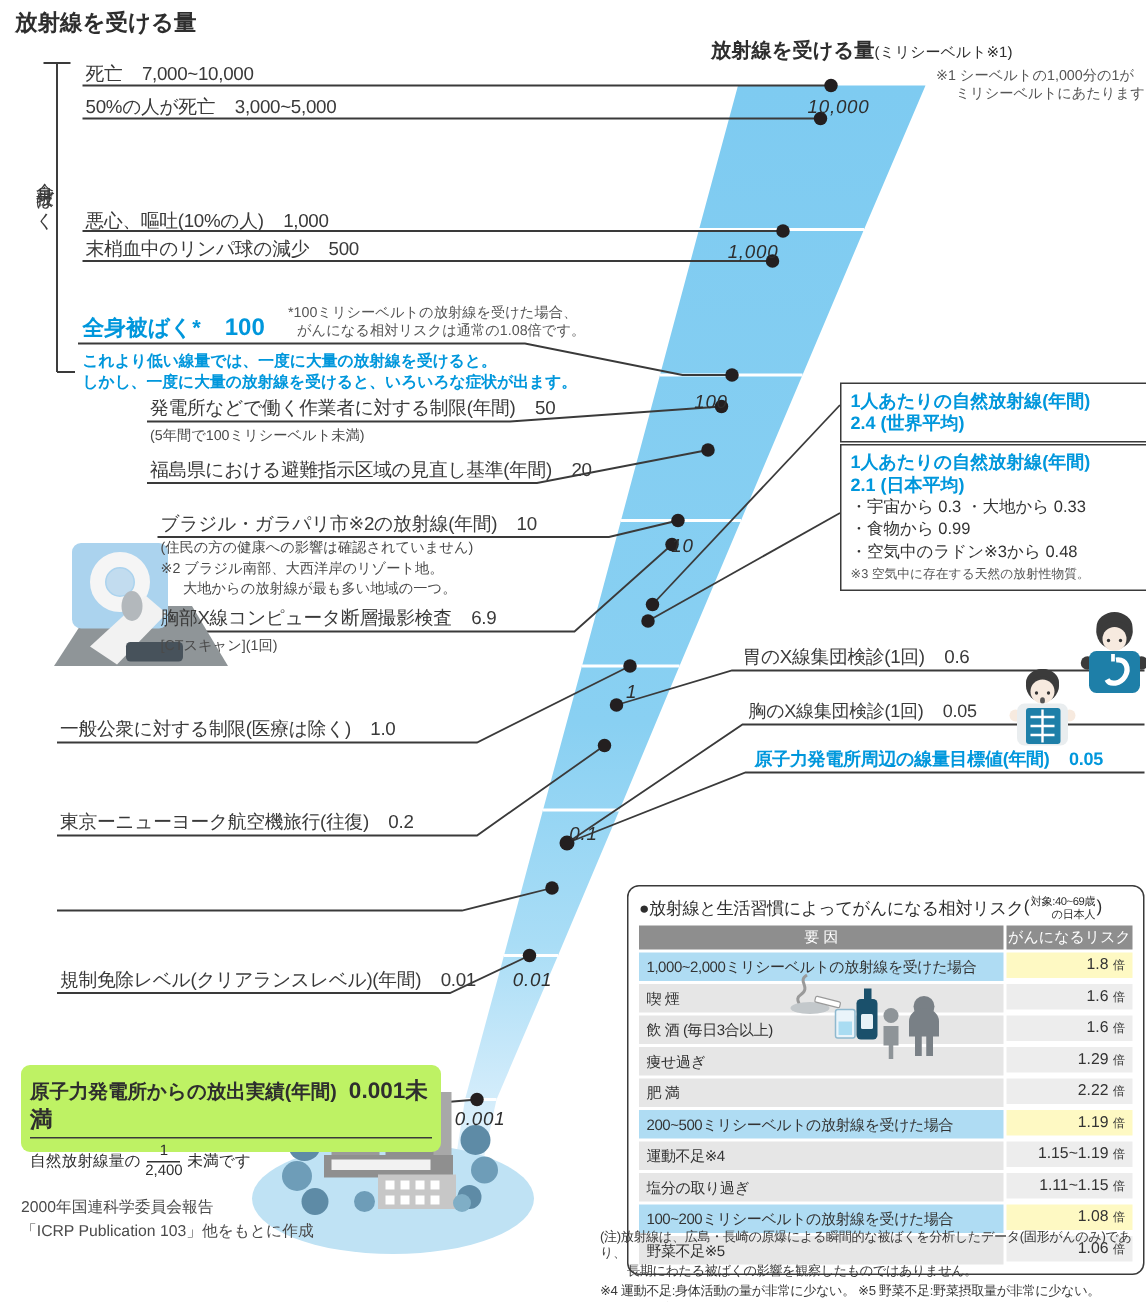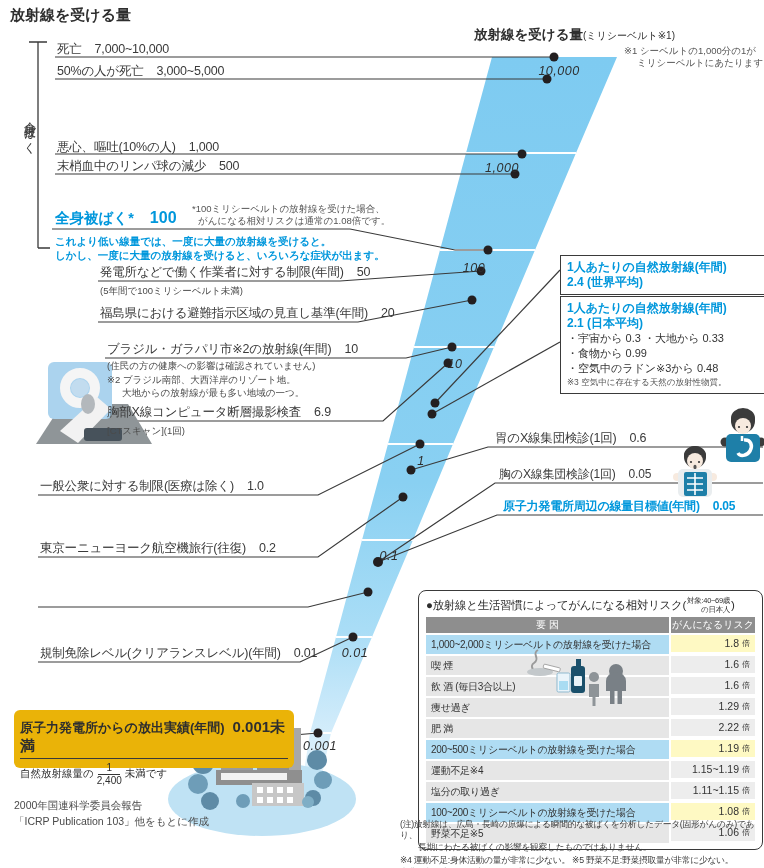--- a/index.html
+++ b/index.html
@@ -19,21 +19,21 @@
   .warn{font-size:10.5px;line-height:1.35;}
   .note{font-size:9.5px;color:#555;line-height:1.3;}
   .tick{font-size:12.5px;font-style:italic;color:#2e2e2e;letter-spacing:0.5px;margin-top:27px;}
   .axisHead .h{font-size:13.5px;font-weight:bold;color:#2e2e2e;}
   .axisHead .u{font-size:10px;color:#2e2e2e;}
   .vert{writing-mode:vertical-rl;text-orientation:upright;font-size:12px;color:#3a3a3a;letter-spacing:2px;}
   .natbox{position:absolute;z-index:2;background:#fff;border:1.5px solid #3a3a3a;padding:4px 6px;width:196px;}
   .natbox .bt{font-size:12px;line-height:1.25;}
   .natbox .bd{font-size:11px;color:#333;line-height:1.35;}
   .natbox .bn{font-size:8.5px;color:#555;margin-top:1px;}
-  .relbox{position:absolute;z-index:2;left:14px;top:710px;width:280px;background:#eab308;border-radius:6px;padding:8px 6px 6px 6px;box-sizing:border-box;height:58px;}
+  .relbox{position:absolute;z-index:2;left:14px;top:710px;width:280px;background:#bef264;border-radius:6px;padding:8px 6px 6px 6px;box-sizing:border-box;height:58px;}
   .relbox .r1{font-size:13px;font-weight:bold;color:#2e2e2e;border-bottom:1.5px solid #3a3a3a;padding-bottom:2px;}
   .relbox .r1 .rv{font-size:15px;margin-left:8px;}
   .relbox .r2{font-size:10.5px;color:#2e2e2e;margin-top:3px;display:flex;align-items:center;}
   .frac{display:inline-flex;flex-direction:column;align-items:center;margin:0 3px;font-size:10px;line-height:1.15;}
   .frac .fn{border-bottom:1px solid #333;padding:0 8px;}
   .srcTxt{font-size:10.5px;color:#4a4a4a;line-height:1.5;}
   
   .tableWrap{position:absolute;z-index:2;left:418px;top:590px;width:345px;background:#fff;
     border:1.5px solid #3a3a3a;border-radius:8px;padding:5px 7px 6px 7px;box-sizing:border-box;text-align:right;}
   .tTitle{display:flex;align-items:center;font-size:11.5px;color:#2e2e2e;margin-bottom:3px;letter-spacing:-0.3px;}

